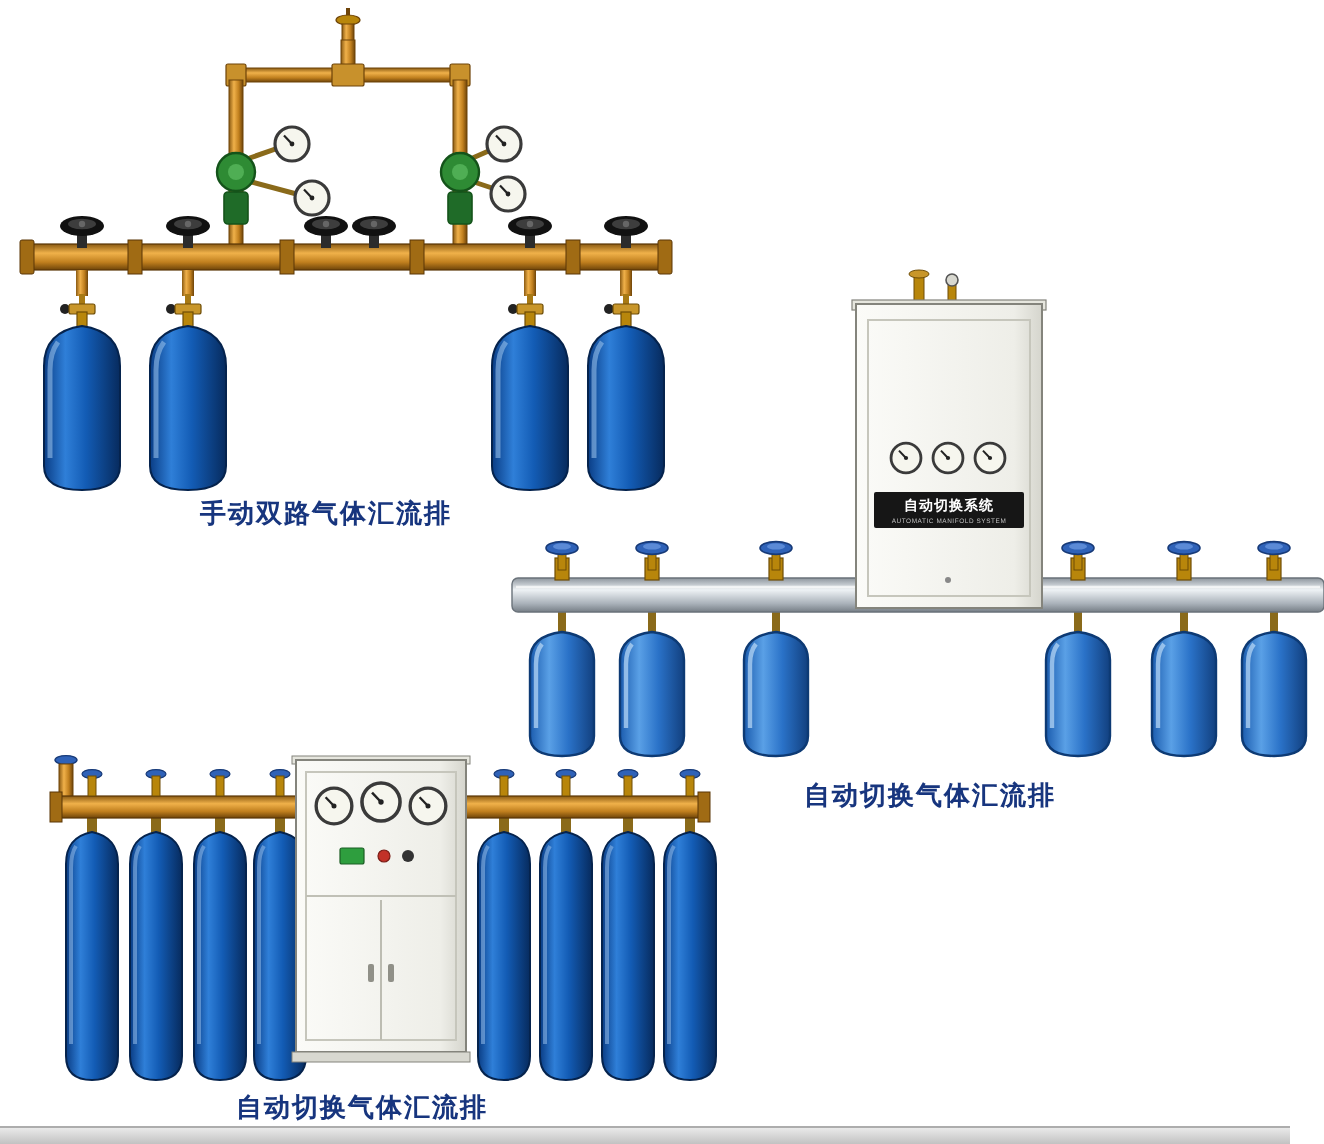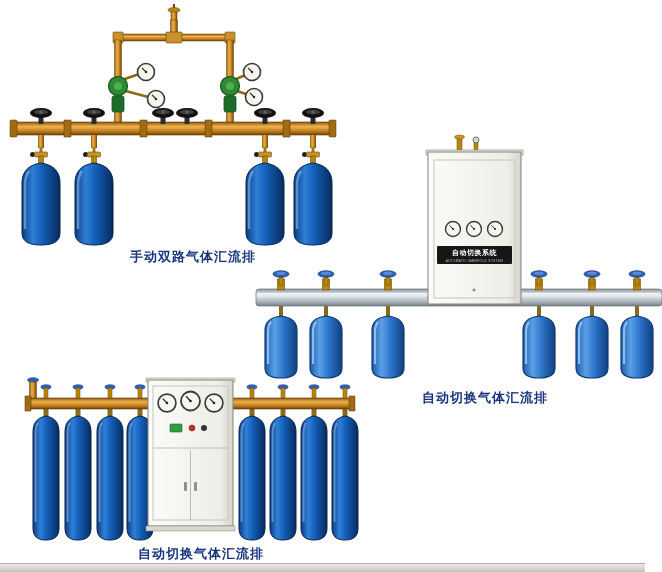--- a/index.html
+++ b/index.html
@@ -1,21 +1,21 @@
 <!DOCTYPE html>
 <html><head>
 <meta charset="utf-8">
 <style>
   * { margin:0; padding:0; box-sizing:border-box; }
   html,body { background:#ffffff; font-family:"Liberation Sans","DejaVu Sans",sans-serif; }
   .canvas { position:relative; width:662px; height:572px; background:#ffffff; overflow:hidden; }
   .canvas svg { position:absolute; left:0; top:0; display:block; }
   .caption {
     position:absolute; font-size:13px; font-weight:bold; color:#17357e;
-    text-align:right; letter-spacing:1px; white-space:nowrap;
+    text-align:left; letter-spacing:1px; white-space:nowrap;
     font-family:"Liberation Sans","DejaVu Sans",sans-serif;
   }
   #cap1 { left:100px; top:248px; width:156px; }
   #cap2 { left:402px; top:389px; width:146px; }
   #cap3 { left:118px; top:545px; width:146px; }
   .bottom-strip {
     position:absolute; left:0; top:563px; width:645px; height:9px;
     background:linear-gradient(#eaeaea,#c2c2c2); border-top:1px solid #adadad;
   }
   .cab-title { font-size:7px; font-weight:bold; fill:#ffffff; letter-spacing:0.5px;

